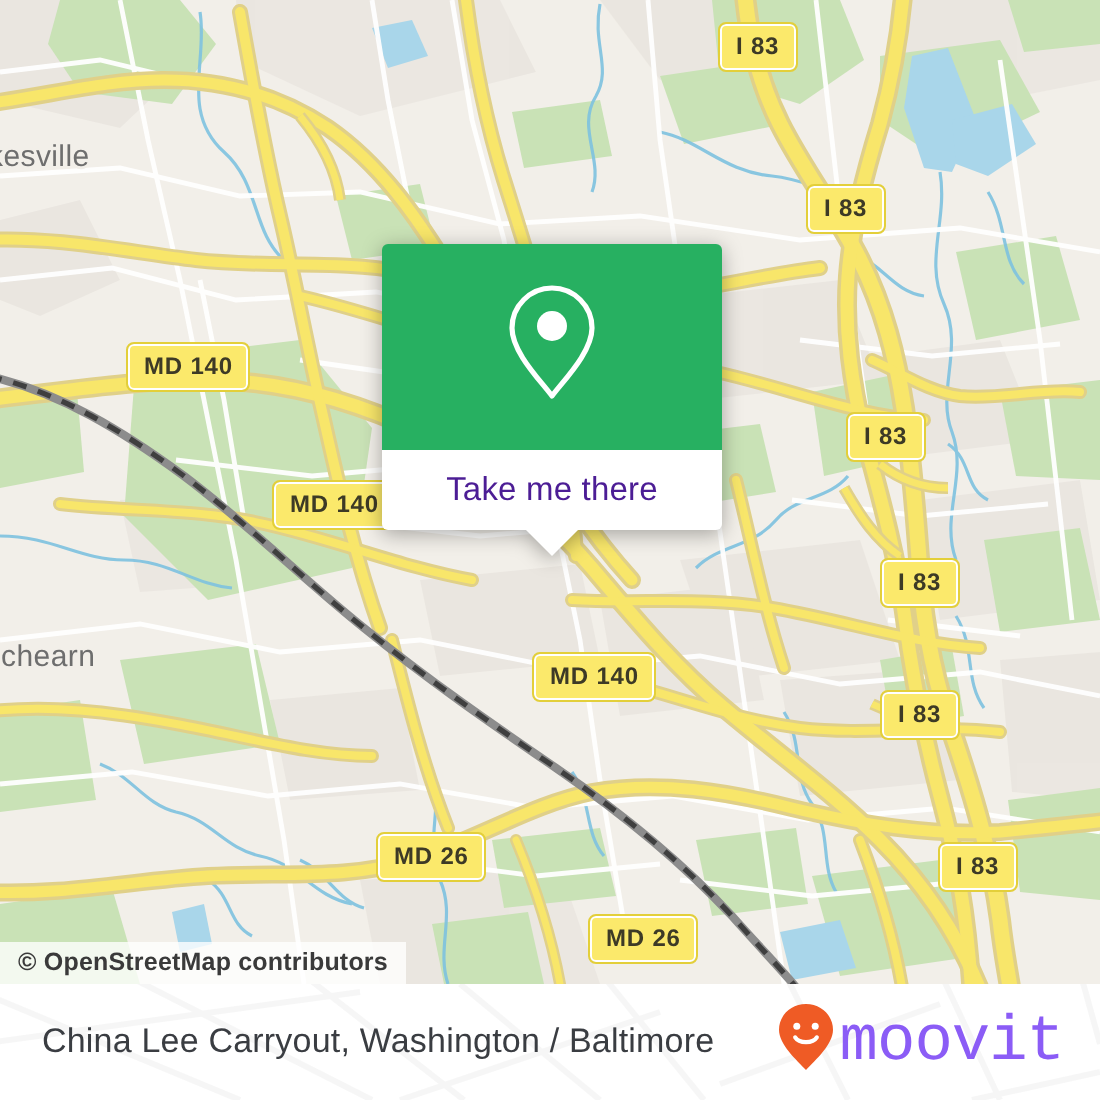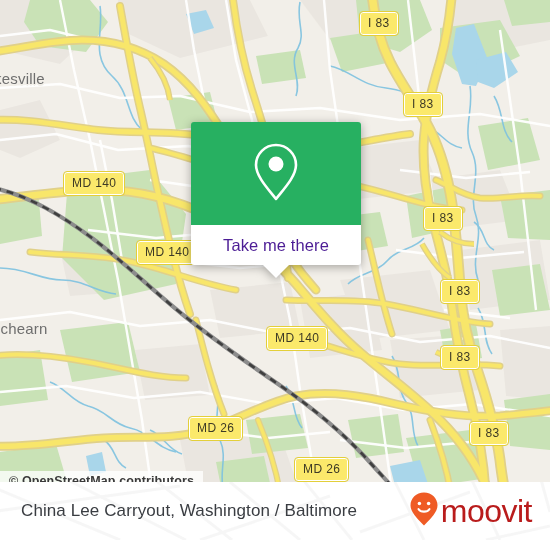--- a/index.html
+++ b/index.html
@@ -35,21 +35,21 @@
 
   
   .shield {
     position:absolute;
     background:#fbe96b;
     border:1.5px solid #ffffff;
     outline:1px solid #e3cf3a;
     border-radius:3px;
     color:#3d3a26;
     font-size:12px;
-    font-weight:normal;
+    font-weight:bold;
     line-height:1;
     padding:4px 7px 5px 7px;
     white-space:nowrap;
     letter-spacing:.4px;
     box-shadow:0 0 0 .5px rgba(0,0,0,.05);
   }
 
   
   #attribution {
     position:absolute; left:0; bottom:0;
@@ -91,21 +91,21 @@
     left:50%; bottom:-13px;
     transform:translateX(-50%);
     width:0; height:0;
     border-left:14px solid transparent;
     border-right:14px solid transparent;
     border-top:14px solid #ffffff;
   }
 
   
   #footer {
-    position:absolute; left:0; bottom:10px;
+    position:absolute; left:0; bottom:0;
     width:550px; height:58px;
     background:#ffffff;
     display:flex; align-items:center;
     overflow:hidden;
   }
   #footer-watermark {
     position:absolute; left:0; top:0; width:550px; height:58px;
     opacity:.55; pointer-events:none;
   }
   #footer-title {
@@ -116,24 +116,25 @@
     letter-spacing:.1px;
     white-space:nowrap;
   }
   #brand {
     position:absolute; right:18px; top:50%;
     transform:translateY(-50%);
     display:flex; align-items:center; gap:2px;
   }
   #brand-wordmark {
     font-size:32px;
-    color:#b91c1c;
+    color:#8b5cf6;
     letter-spacing:-0.5px;
     line-height:1;
     font-weight:normal;
+    font-family:Liberation Mono, monospace;
   }
 </style>
 </head>
 <body>
 
 <div id="page">
 
   <div id="map-area">
     <svg id="map-svg" viewBox="0 0 550 492">
       <defs>

